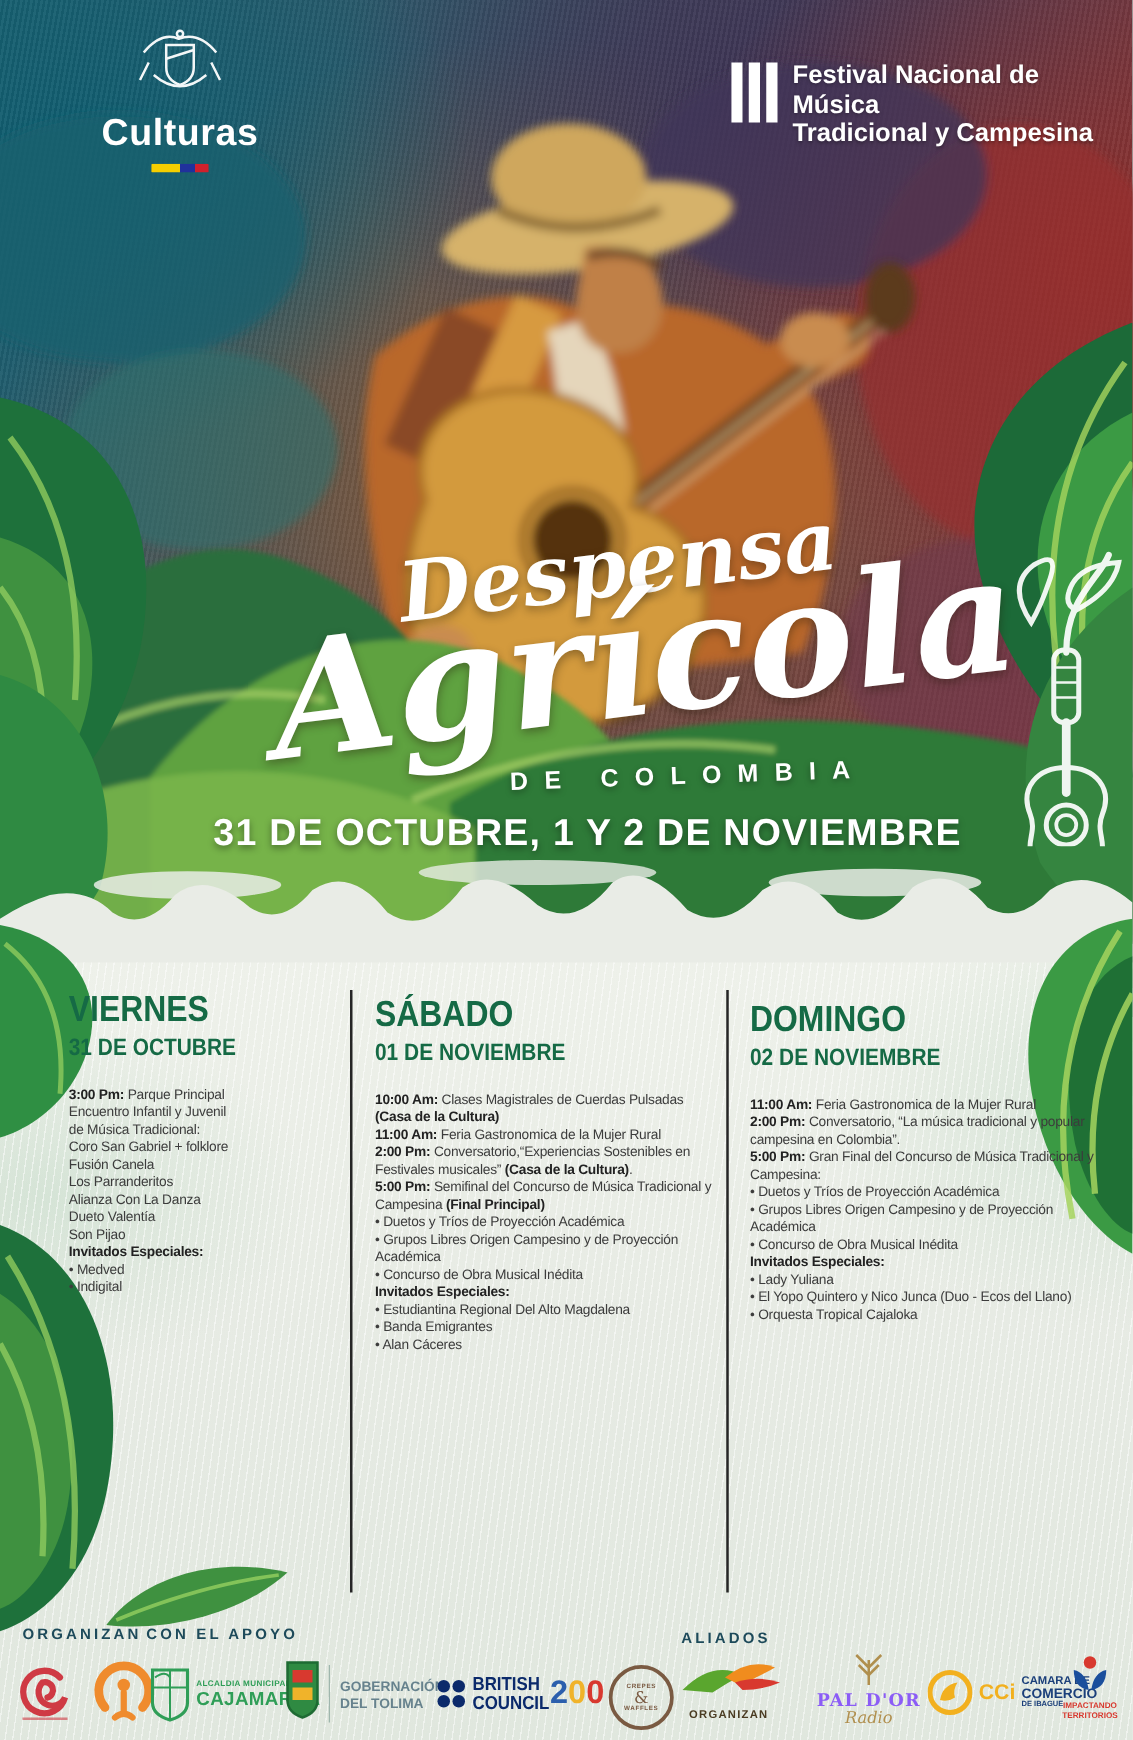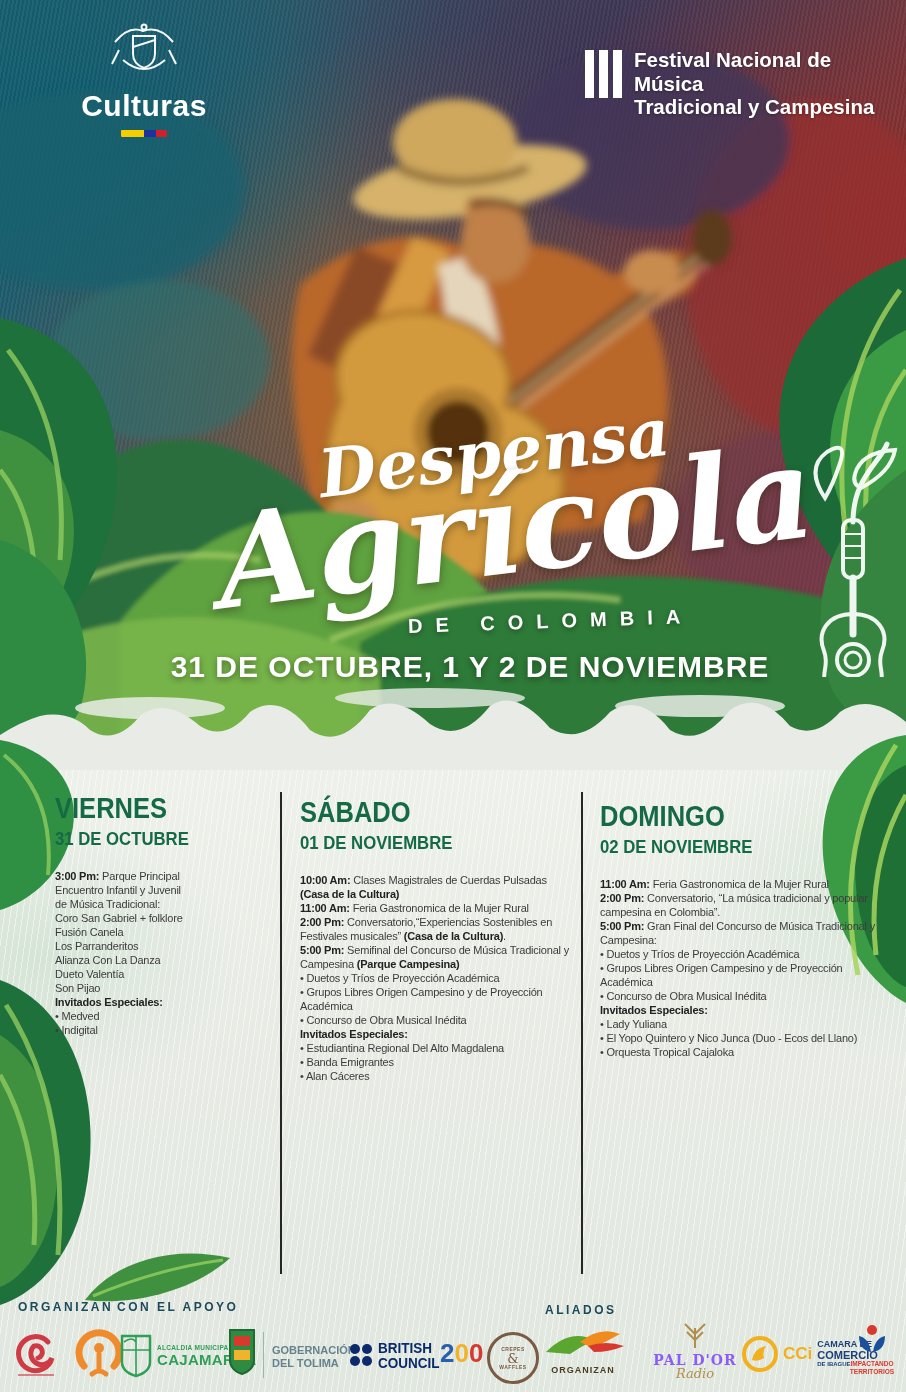--- a/index.html
+++ b/index.html
@@ -248,21 +248,21 @@
       </div>
   </div>
   <div class="vdiv" style="left:280px;top:792px;height:482px;"></div>
   <div class="col" style="left:300px;top:796px;width:270px;">
     <div class="day">SÁBADO</div>
     <div class="ddate">01 DE NOVIEMBRE</div>
     <div class="sched">
         <div class="sched-line"><strong>10:00 Am: </strong><span>Clases Magistrales de Cuerdas Pulsadas </span><strong>(Casa de la Cultura)</strong></div>
         <div class="sched-line"><strong>11:00 Am: </strong><span>Feria Gastronomica de la Mujer Rural</span></div>
         <div class="sched-line"><strong>2:00 Pm: </strong><span>Conversatorio,“Experiencias Sostenibles en Festivales musicales” </span><strong>(Casa de la Cultura)</strong><span>.</span></div>
-        <div class="sched-line"><strong>5:00 Pm: </strong><span>Semifinal del Concurso de Música Tradicional y Campesina </span><strong>(Parque Campesina)</strong></div>
+        <div class="sched-line"><strong>5:00 Pm: </strong><span>Semifinal del Concurso de Música Tradicional y Campesina </span><strong>(Final Principal)</strong></div>
         <div class="sched-line"><span>• Duetos y Tríos de Proyección Académica</span></div>
         <div class="sched-line"><span>• Grupos Libres Origen Campesino y de Proyección Académica</span></div>
         <div class="sched-line"><span>• Concurso de Obra Musical Inédita</span></div>
         <div class="sched-line"><strong>Invitados Especiales:</strong></div>
         <div class="sched-line"><span>• Estudiantina Regional Del Alto Magdalena</span></div>
         <div class="sched-line"><span>• Banda Emigrantes</span></div>
         <div class="sched-line"><span>• Alan Cáceres</span></div>
       </div>
   </div>
   <div class="vdiv" style="left:581px;top:792px;height:482px;"></div>

